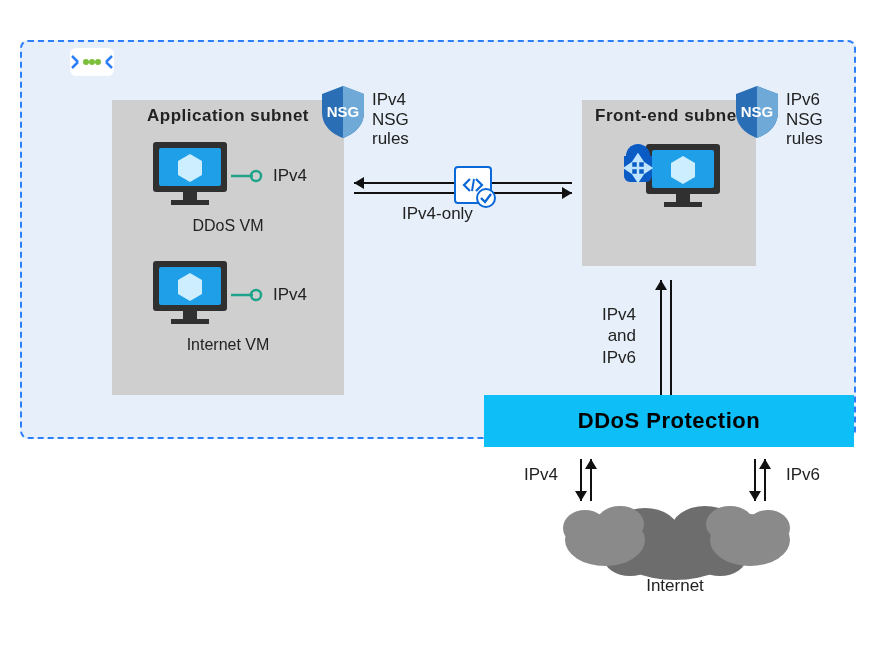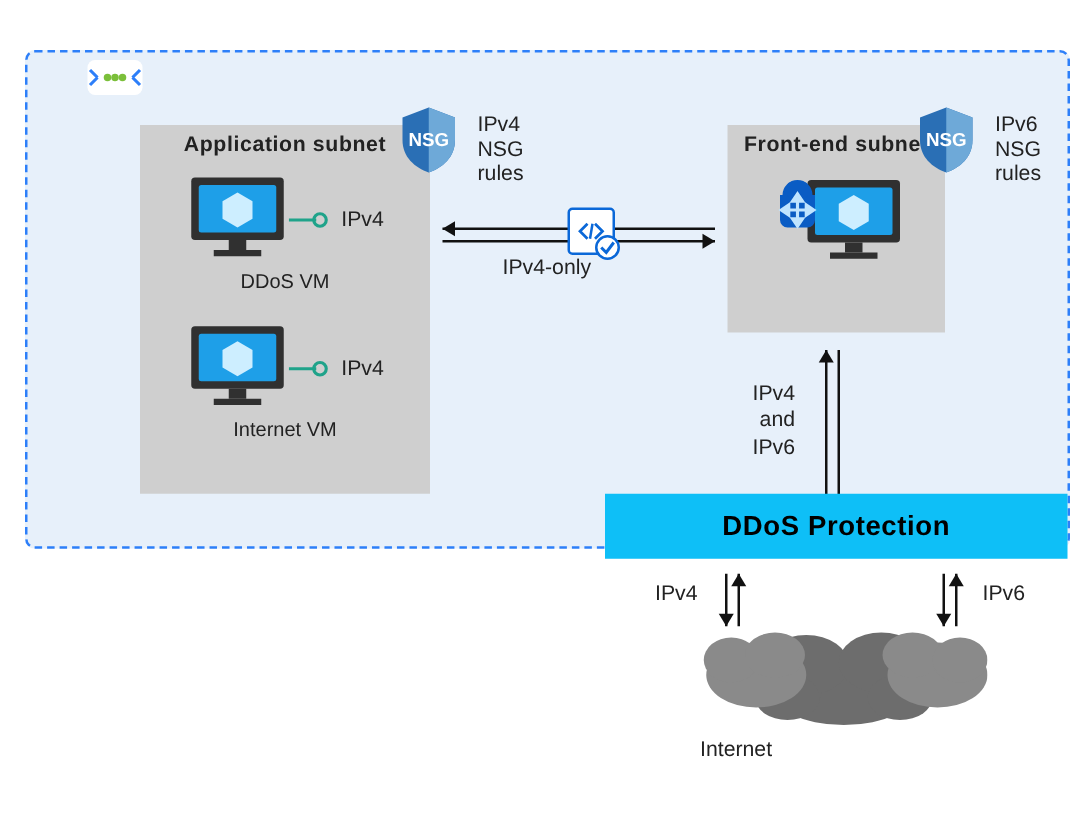--- a/index.html
+++ b/index.html
@@ -53,21 +53,21 @@
     display:flex; flex-direction:column; align-items:center;
     position:relative;
   }
   .vm-stack { display:flex; align-items:center; }
   .vm-caption { margin-top:4px; font-size:16px; }
 
   .vm-icon { width:82px; height:70px; }
 
   .nsg-badge {
     position:absolute;
-    display:flex; align-items:flex-start; gap:14px;
+    display:flex; align-items:flex-start; gap:4px;
   }
   .nsg-text { line-height:1.15; margin-top:6px; }
 
   .code-badge {
     position:absolute;
     width:34px; height:34px;
     background:#fff;
     border:2px solid #0b68d8;
     border-radius:4px;
     display:flex; align-items:center; justify-content:center;
@@ -105,21 +105,22 @@
   }
   .nic-line svg { display:block; }
 
   .cloud-group {
     position:absolute;
     left:560px; top:480px;
     width:230px; height:140px;
   }
   .cloud-label {
     position:absolute;
-    left:0; right:0; top:110px;
+    left:0; right:0; top:96px;
+    text-align:center;
   }
 </style>
 </head>
 <body>
 
 <div class="vnet-box">
 
   <div class="vnet-peering">
     <svg width="44" height="20" viewBox="0 0 44 20">
       <path d="M8 10 L2 4 M8 10 L2 16" stroke="#2d7ff9" stroke-width="2.5" fill="none"></path>

